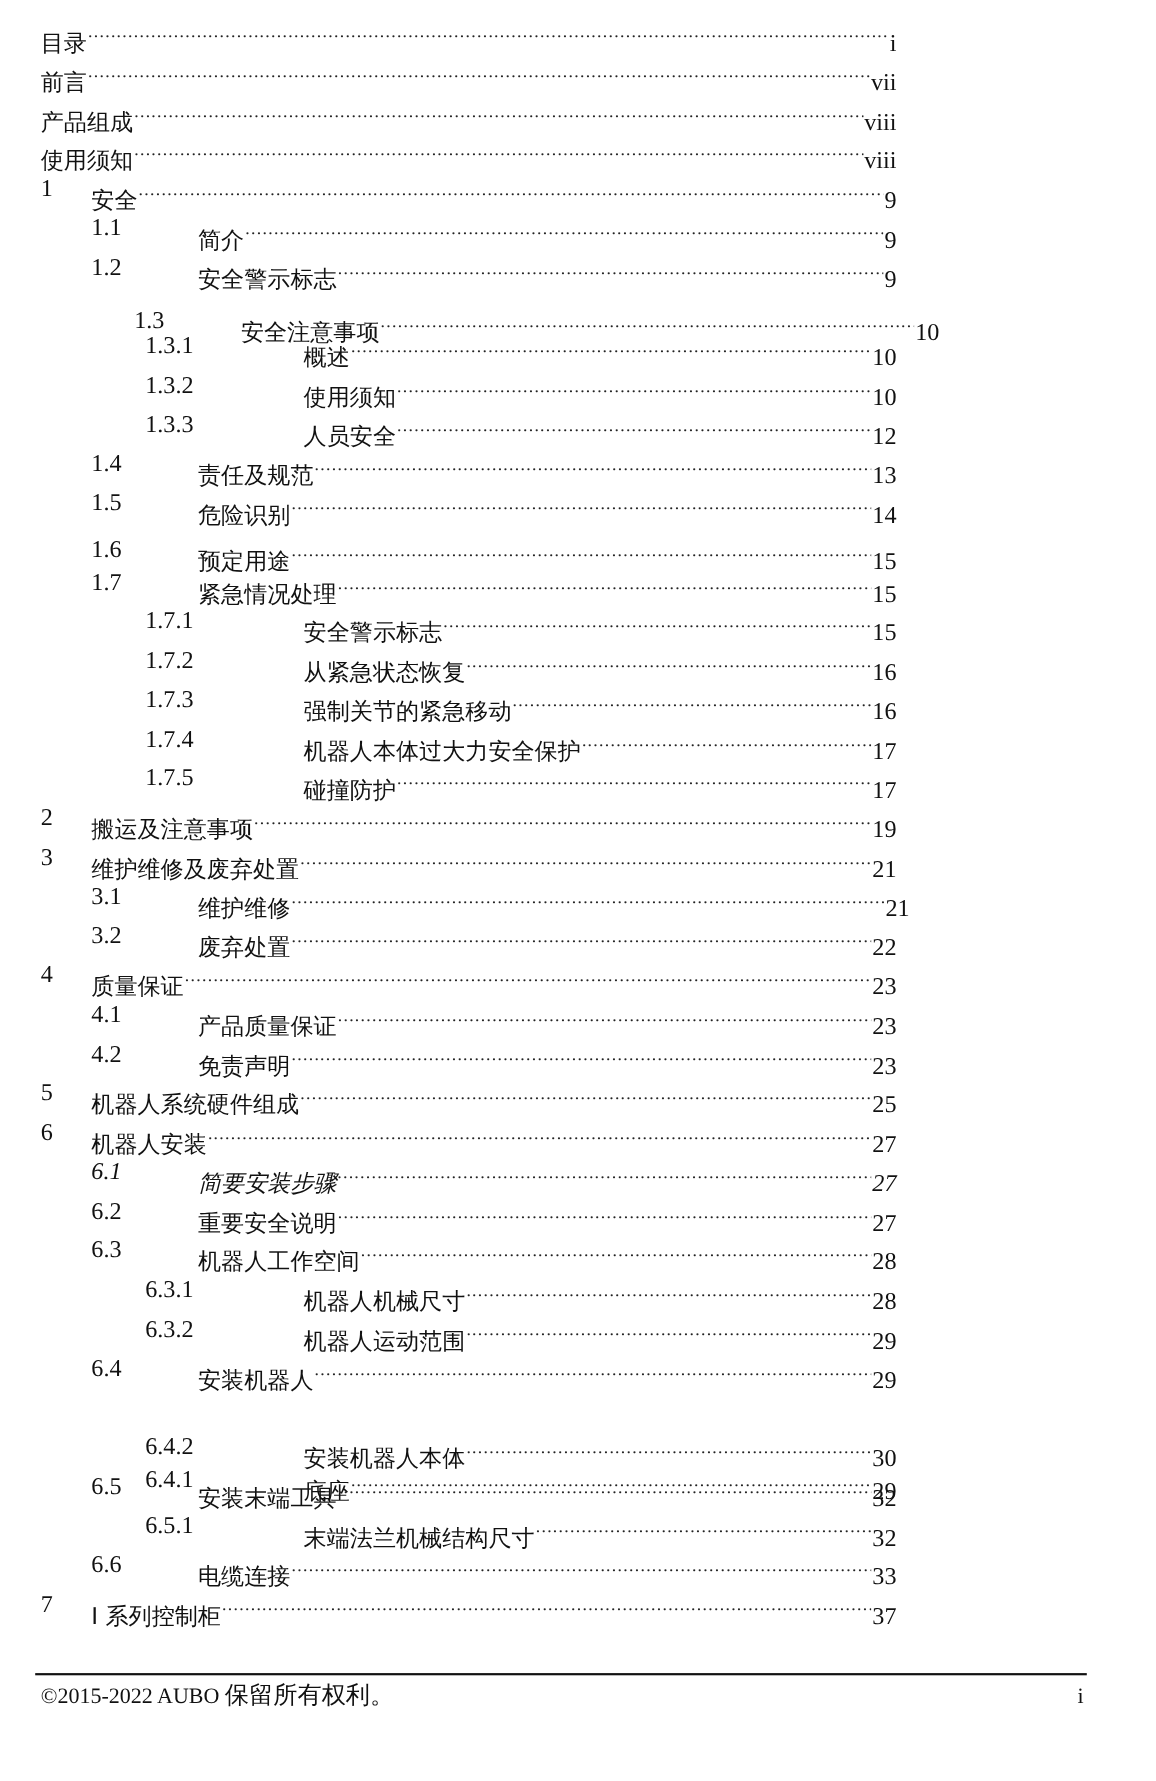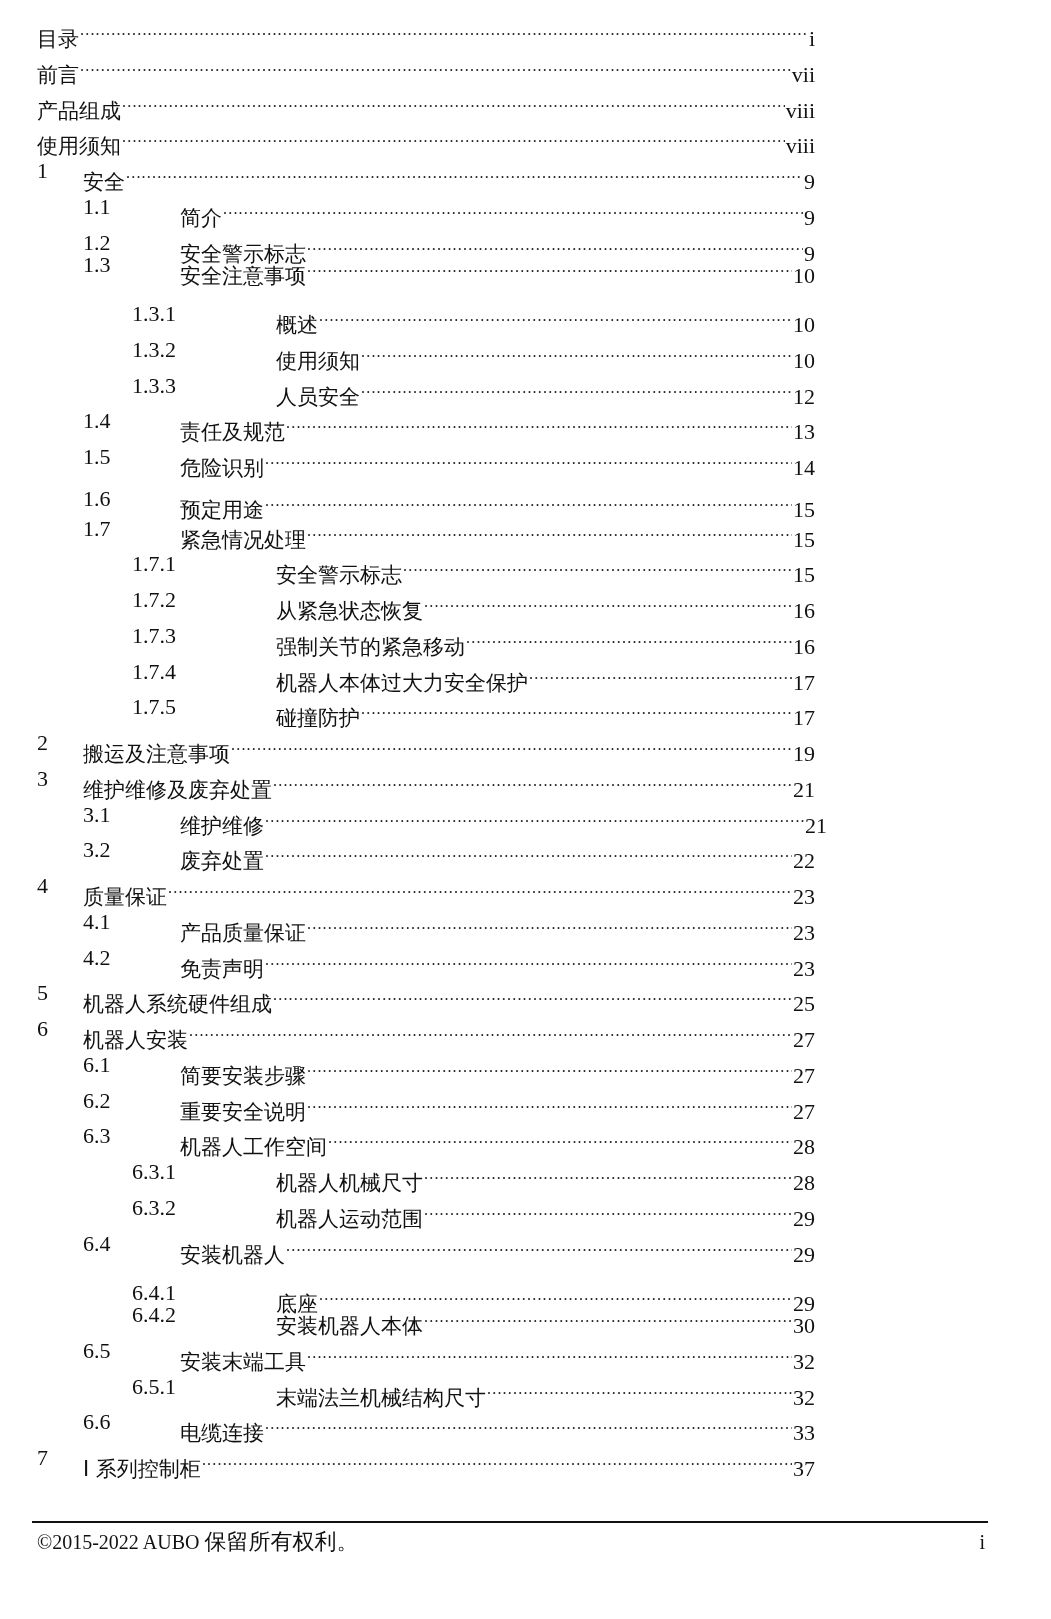--- a/index.html
+++ b/index.html
@@ -72,21 +72,21 @@
       </div>
     </div>
     <div class="row l1" style="top: 214.5px;">
       <span class="num">1.2</span>
       <div class="entry">
         <span class="title">安全警示标志</span>
         <span class="leader"></span>
         <span class="page">9</span>
       </div>
     </div>
-    <div class="row l1" style="top: 237px;">
+    <div class="row l1" style="top: 263px; margin-left: 39px;">
       <span class="num">1.3</span>
       <div class="entry">
         <span class="title">安全注意事项</span>
         <span class="leader"></span>
         <span class="page">10</span>
       </div>
     </div>
     <div class="row l2" style="top: 286px;">
       <span class="num">1.3.1</span>
       <div class="entry">
@@ -248,21 +248,21 @@
       </div>
     </div>
     <div class="row l0" style="top: 1001px;">
       <span class="num">6</span>
       <div class="entry">
         <span class="title">机器人安装</span>
         <span class="leader"></span>
         <span class="page">27</span>
       </div>
     </div>
-    <div class="row l1" style="top: 1036.75px;">
+    <div class="row l1" style="top: 1036.75px; font-style: italic;">
       <span class="num">6.1</span>
       <div class="entry">
         <span class="title">简要安装步骤</span>
         <span class="leader"></span>
         <span class="page">27</span>
       </div>
     </div>
     <div class="row l1" style="top: 1072.5px;">
       <span class="num">6.2</span>
       <div class="entry">
@@ -296,21 +296,21 @@
       </div>
     </div>
     <div class="row l1" style="top: 1215.5px;">
       <span class="num">6.4</span>
       <div class="entry">
         <span class="title">安装机器人</span>
         <span class="leader"></span>
         <span class="page">29</span>
       </div>
     </div>
-    <div class="row l2" style="top: 1265px; text-align: right;">
+    <div class="row l2" style="top: 1317px; text-align: right;">
       <span class="num">6.4.1</span>
       <div class="entry">
         <span class="title">底座</span>
         <span class="leader"></span>
         <span class="page">29</span>
       </div>
     </div>
     <div class="row l2" style="top: 1287px;">
       <span class="num">6.4.2</span>
       <div class="entry">

